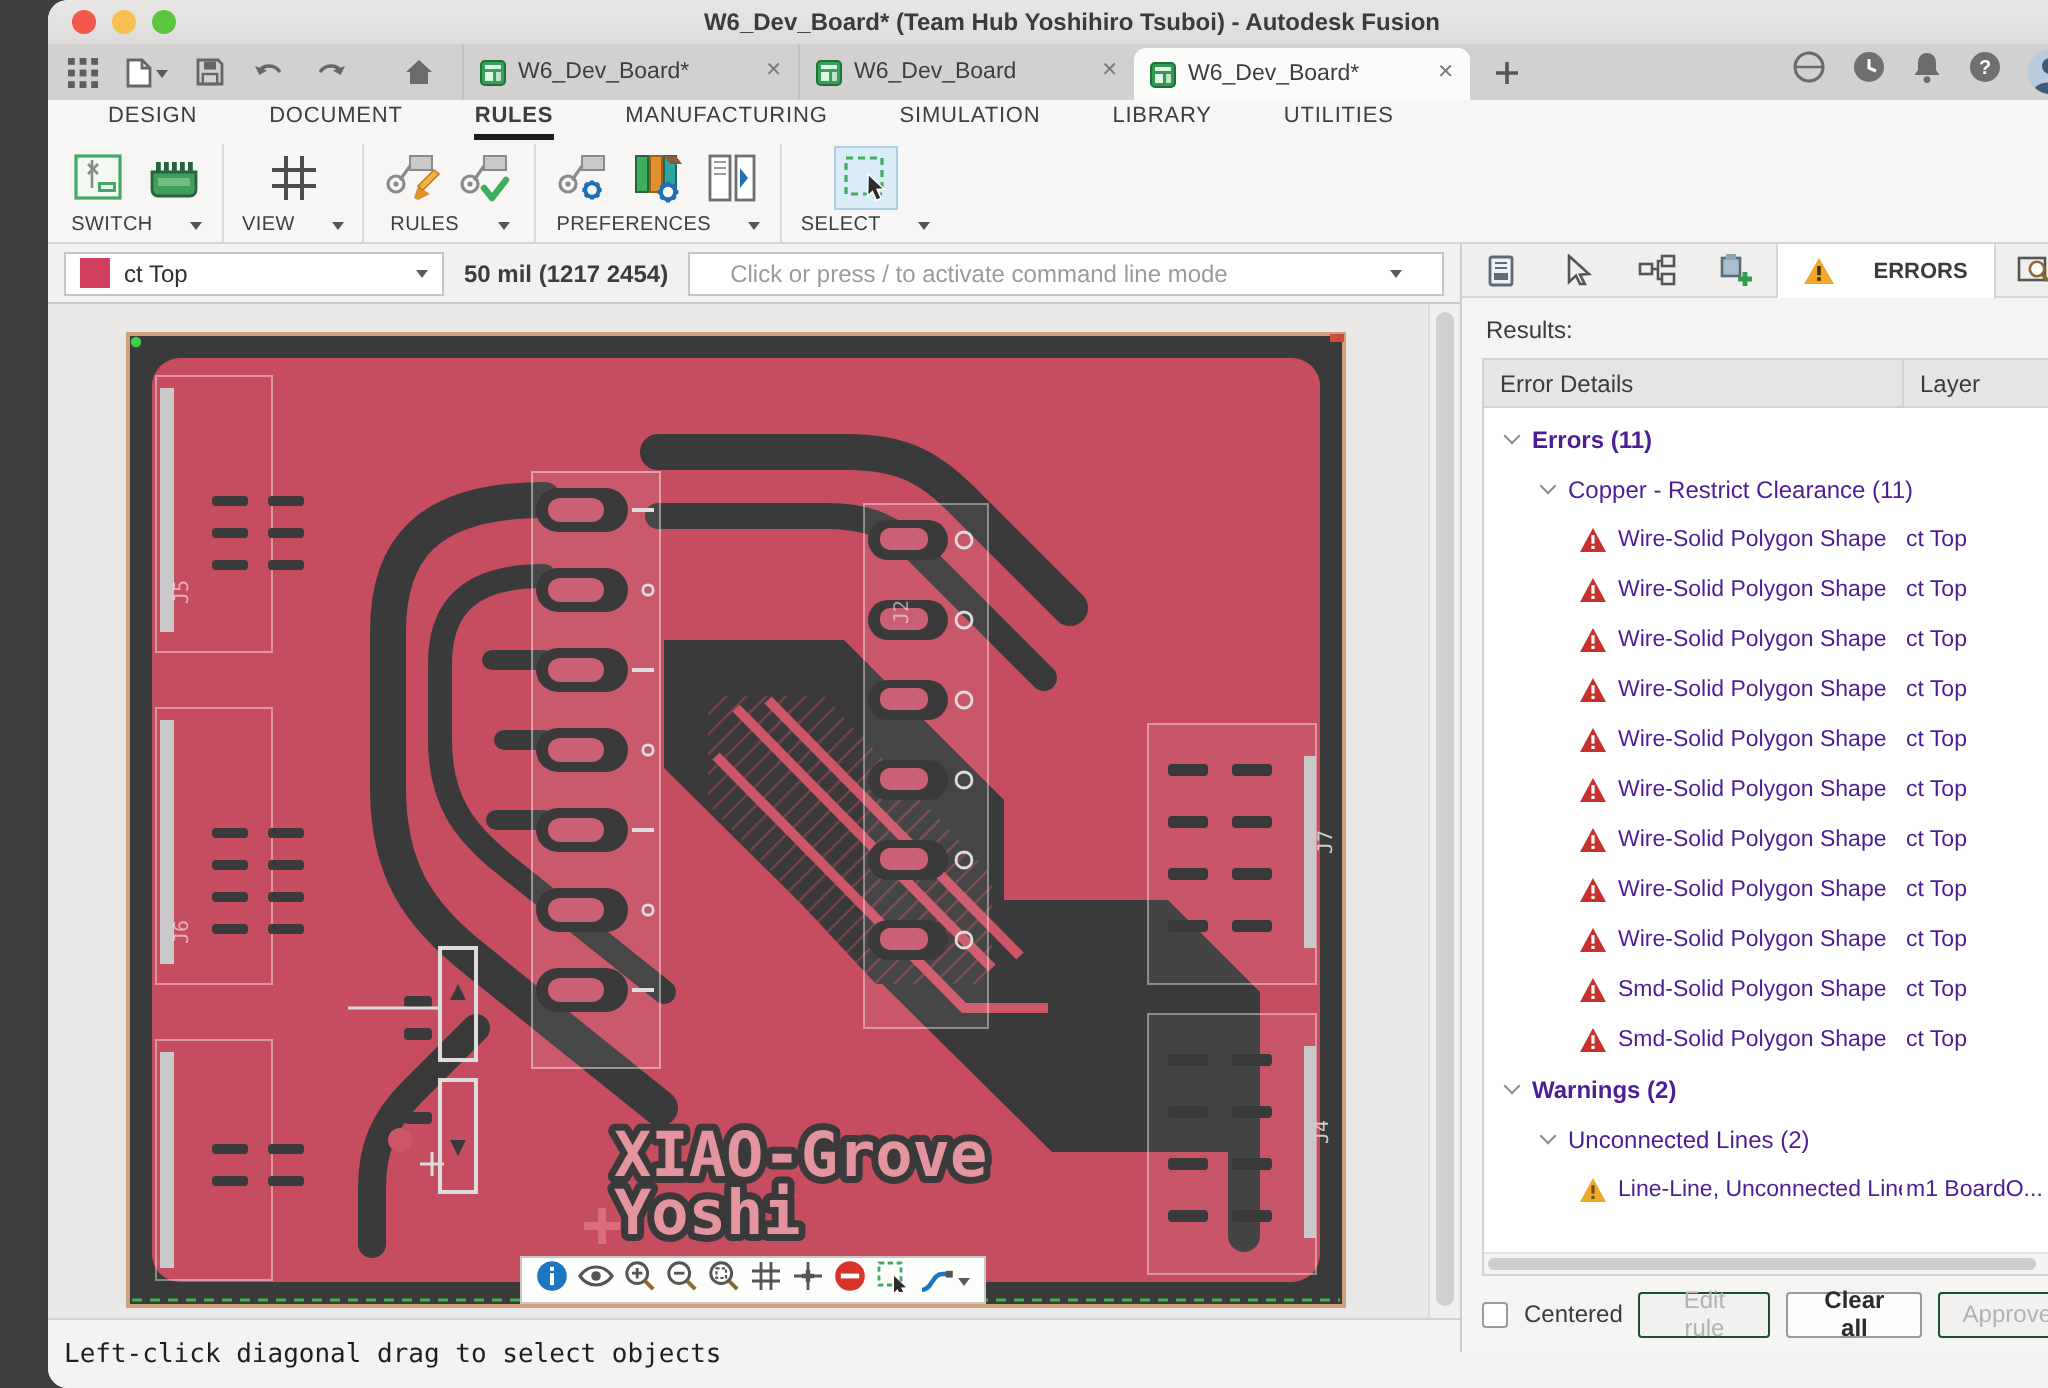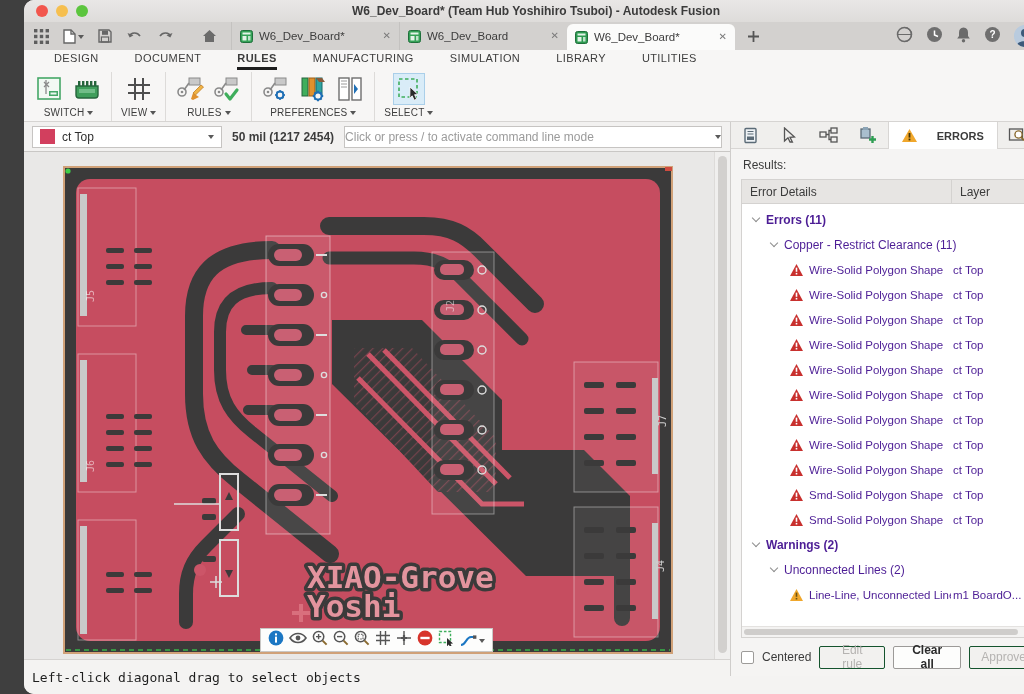--- a/index.html
+++ b/index.html
@@ -27,35 +27,35 @@
 
   
   .ribbon { background:#f7f6f5; border-bottom:1px solid #d6d4d2; flex:none; }
   .menurow { height:20px; display:flex; align-items:flex-end; gap:36px; padding-left:30px; }
   .menu-item { font-size:11px; letter-spacing:.4px; color:#3d3d3d; padding-bottom:3px; border-bottom:3px solid transparent; }
   .menu-item.active { font-weight:bold; border-bottom-color:#1d1d1d; }
   .toolrow { height:51px; display:flex; align-items:stretch; padding:2px 2px 0 2px; }
   .tool-group { display:flex; flex-direction:column; align-items:center; padding:1px 9px 0 9px; border-right:1px solid #dddbd9; }
   .tool-group:last-child { border-right:none; }
   .tg-icons { display:flex; gap:7px; align-items:center; height:32px; }
-  .tg-label { font-size:10px; color:#3d3d3d; letter-spacing:.2px; margin-top:2px; display:flex; align-items:center; gap:3px; }
+  .tg-label { font-size:10px; color:#3d3d3d; letter-spacing:.2px; margin-top:2px; display:flex; align-items:center; gap:19px; }
   .caret { width:0; height:0; border:3px solid transparent; border-top:4px solid #555; margin-top:3px; }
   .tool-btn { display:flex; align-items:center; justify-content:center; width:30px; height:30px; }
   .tool-btn.hl { background:#d9ecf8; border:1px solid #aacfe9; width:32px; height:32px; }
 
   
   .lower { flex:1; display:flex; min-height:0;justify-content:flex-end; }
   .leftcol { width:706px; display:flex; flex-direction:column; }
 
   .controlrow { height:30px; background:#f2f1f0; border-bottom:1px solid #c9c7c5; display:flex; align-items:center; gap:10px; padding:0 8px; flex:none; }
   .layer-select { width:190px; height:22px; background:#fff; border:1px solid #c6c4c2; display:flex; align-items:center; gap:7px; padding:0 7px; font-size:12px; color:#2f2f2f; }
   .layer-select .spacer { flex:1; }
   .swatch { width:15px; height:15px; background:#d23f5e; flex:none; }
   .coords { font-size:12px; font-weight:bold; color:#3c3c3c; white-space:nowrap; }
-  .cmdline { flex:1; height:22px; background:#fff; border:1px solid #c6c4c2; display:flex; align-items:center; padding:0 0; font-size:12px; color:#9b9b9b; }
+  .cmdline { flex:1; height:22px; background:#fff; border:1px solid #c6c4c2; display:flex; align-items:center; padding:0 20px; font-size:12px; color:#9b9b9b; }
   .cmdline .spacer { flex:1; }
 
   .canvasrow { height:507px; display:flex; flex:none; }
   .canvas { position:relative; width:690px; height:507px; background:#e9e8e7; }
   .canvas svg.board { position:absolute; inset:0; }
   .canvas-toolbar { position:absolute; left:236px; top:476px; height:24px; display:flex; align-items:center; gap:5px; padding:0 7px; background:#fdfdfc; border:1px solid #c9c7c5; }
   .cscroll { width:16px; background:#f0efee; border-left:1px solid #dddbd9; position:relative; }
   .cscroll .thumb { position:absolute; left:3px; top:4px; bottom:6px; width:9px; border-radius:5px; background:#d2d0ce; }
 
   .statusbar { height:35px; border-top:1px solid #d5d3d1; background:#f4f3f2; display:flex; align-items:center; padding:0 8px; font-family:"DejaVu Sans Mono", monospace; font-size:13px; color:#1e1e1e; }

